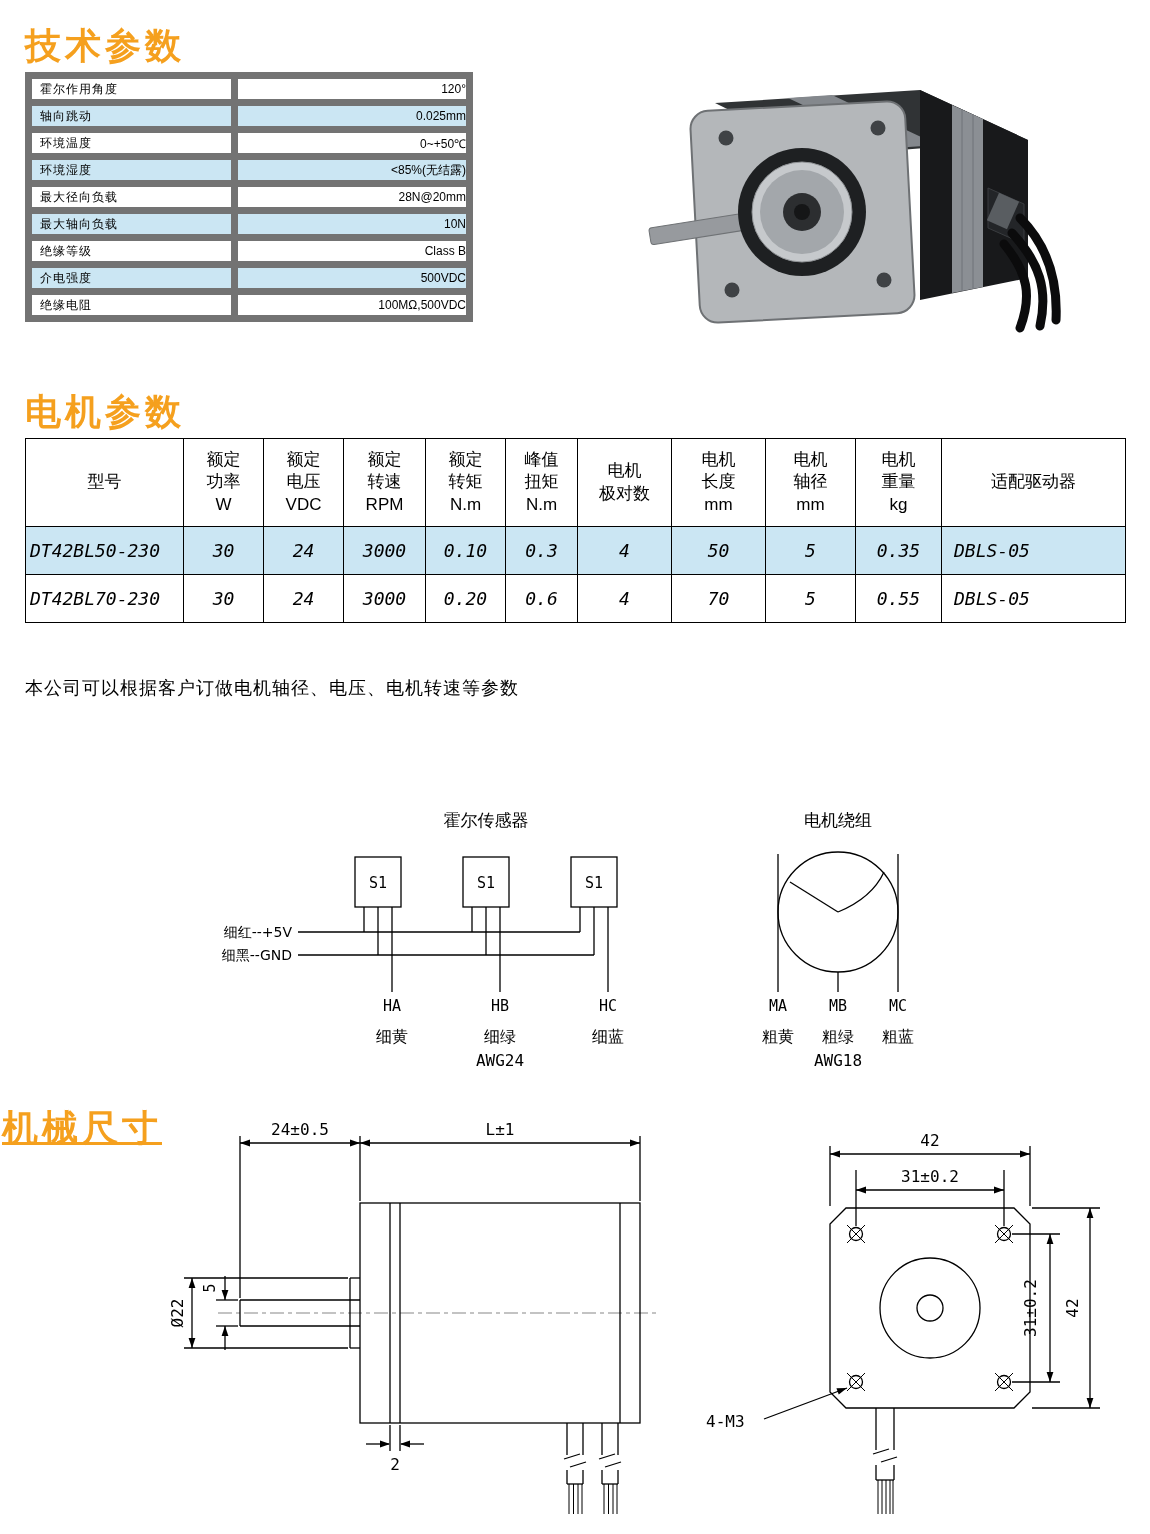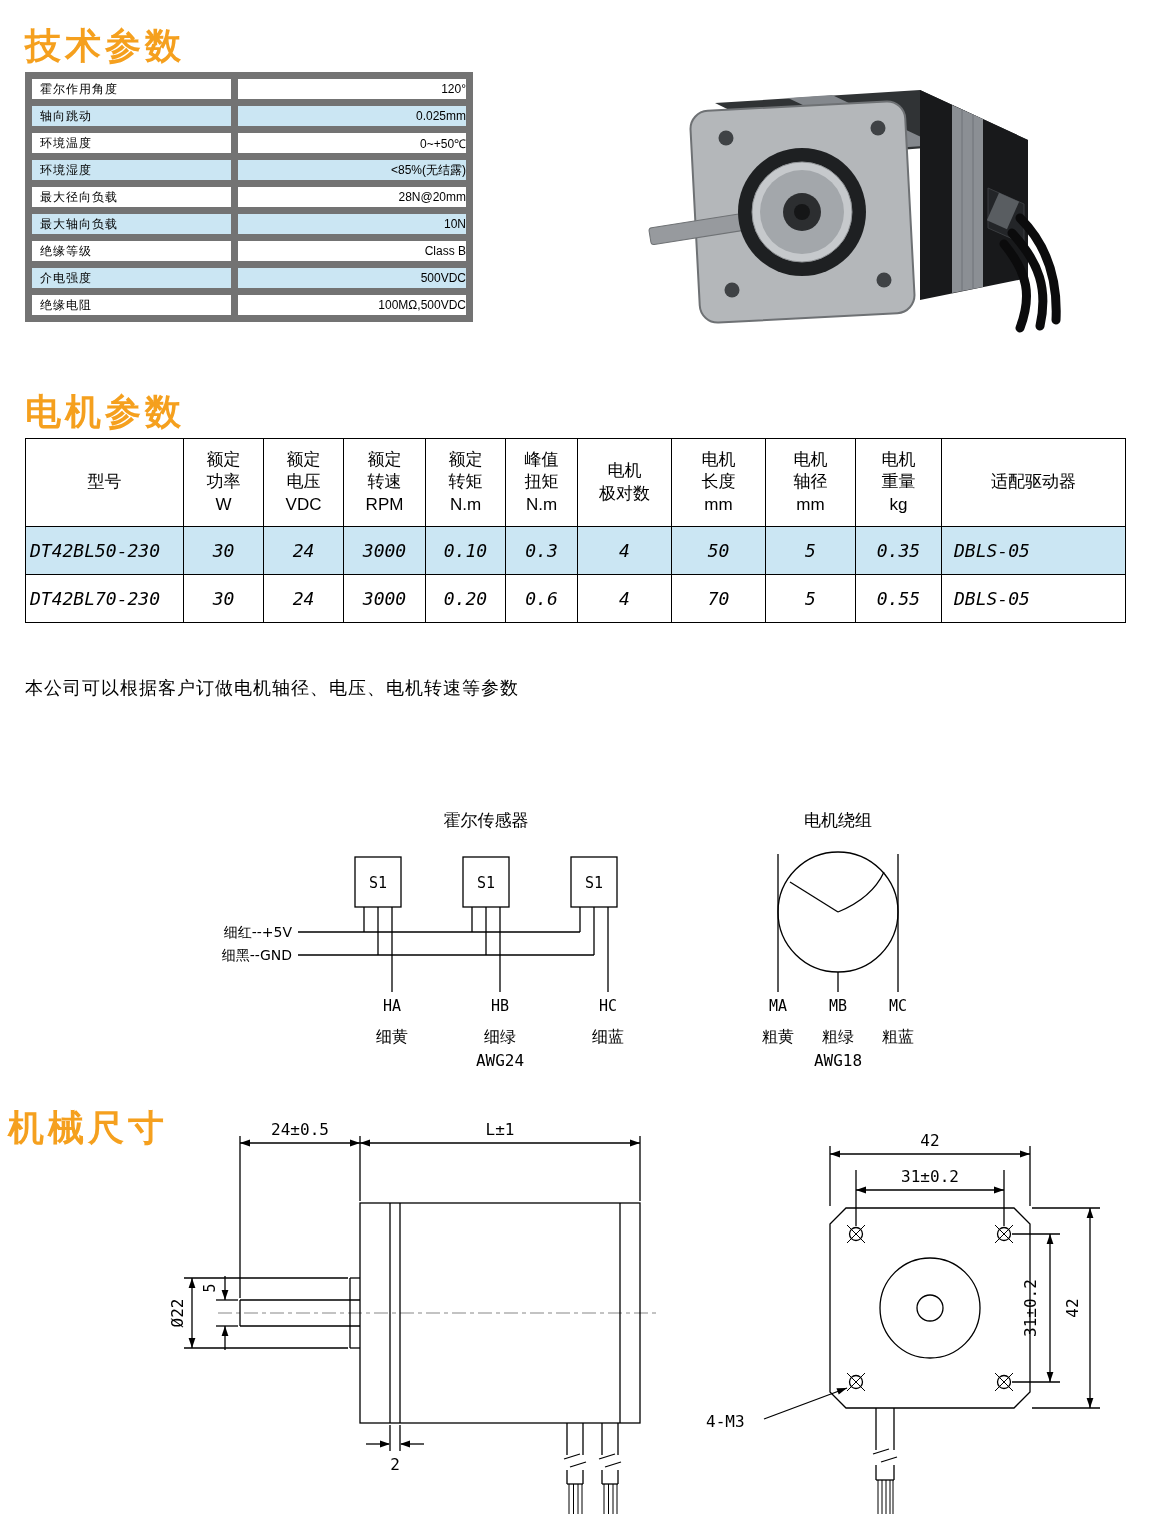--- a/index.html
+++ b/index.html
@@ -4,21 +4,21 @@
 <style>
   * { margin:0; padding:0; box-sizing:border-box; }
   html,body { background:#fff; }
   body { font-family:"Liberation Sans","DejaVu Sans",sans-serif; color:#000; }
   .page { position:relative; width:1150px; height:1534px; background:#fff; overflow:hidden; }
 
   .h { position:absolute; color:#f5a01e; font-size:36px; font-weight:bold; letter-spacing:4px; }
   .tech-h  { left:25px; top:22px; }
   .motor-h { left:25px; top:388px; }
   .wiring-h{ left:18px; top:852px; }
-  .mech-h  { left:8px; top:1104px; }
+  .mech-h  { left:2px; top:1104px;text-decoration:underline; }
 
   table { border-collapse:collapse; }
 
   .tech-table { position:absolute; left:25px; top:72px; width:448px; }
   .tech-table td { border:7px solid #737373; height:27px; font-size:12px; }
   .tech-table td.lbl { width:206px; padding-left:8px; letter-spacing:1px; }
   .tech-table td.val { text-align:right; font-family:Liberation Sans, sans-serif; }
   .tech-table tr:nth-child(even) { background:#cbe6f3; }
 
   .motor-table { position:absolute; left:25px; top:438px; width:1100px; table-layout:fixed; }

